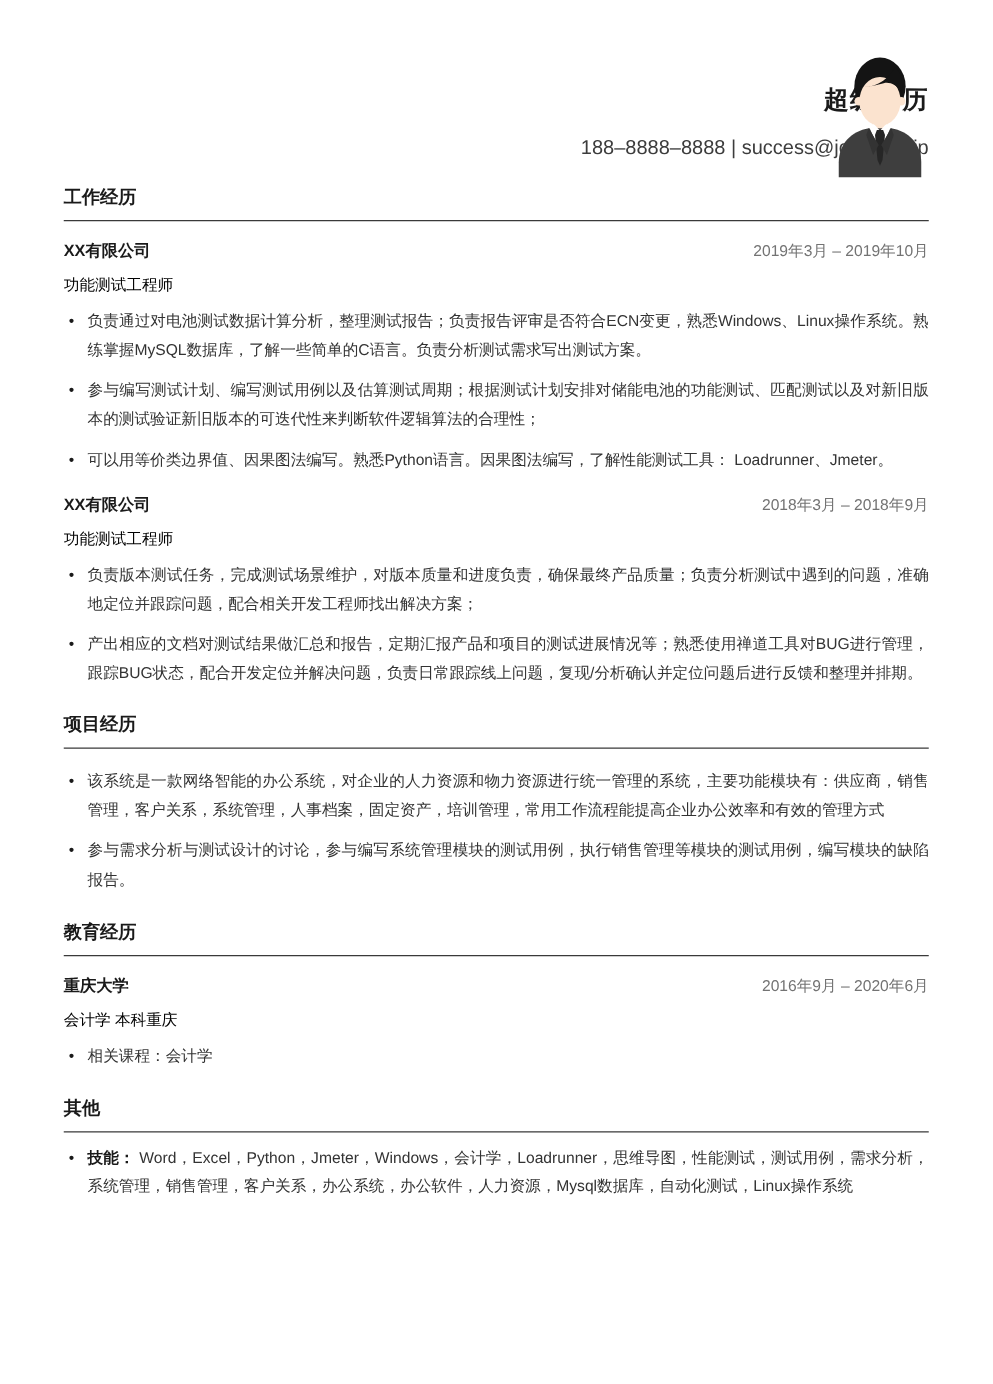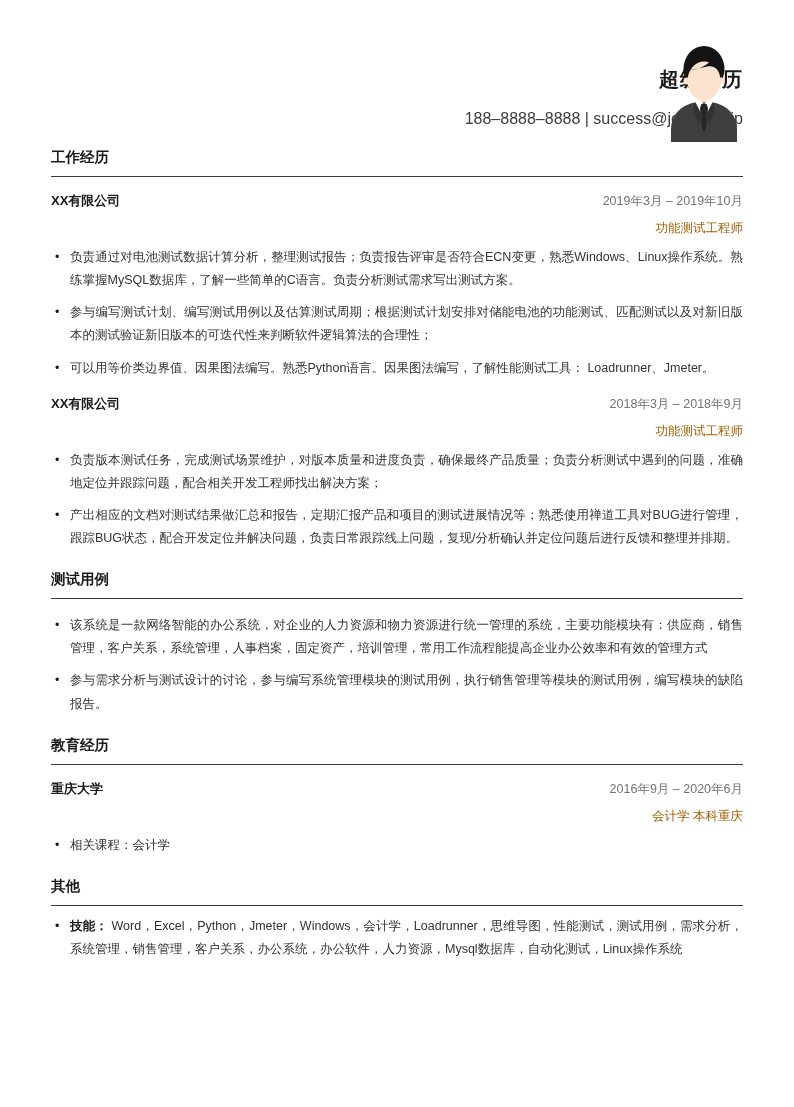--- a/index.html
+++ b/index.html
@@ -23,21 +23,21 @@
   .section { margin-top:20px; }
   .section:first-of-type { margin-top:54px; }
   .section-title {
     font-size:14.5px; font-weight:bold; color:#1a1a1a;
     padding-bottom:9px; border-bottom:1px solid #3a3a3a;
   }
   .entry { margin-top:15px; }
   .entry-row { display:flex; justify-content:space-between; align-items:baseline;gap:17px; }
   .entry-title { font-size:13px; font-weight:bold; color:#1a1a1a; }
   .entry-date { font-size:12.5px; color:#737373; }
-  .entry-sub-row { display:flex; justify-content:flex-end; font-size:12.5px; color:#a16207; margin-top:10px; }
+  .entry-sub-row { display:flex; justify-content:flex-start; font-size:12.5px; color:#000000; margin-top:10px; }
 
   ul.bullets { margin:4px 0 0 0; padding:0; list-style:none; }
   ul.bullets li {
     position:relative; padding-left:19px;
     font-size:12.5px; line-height:1.85; color:#333;
     text-align:justify; margin-top:9px;
   }
   ul.bullets li::before { content:"•"; position:absolute; left:4px; top:0; color:#1a1a1a; }
   .b-label { font-weight:bold; color:#1a1a1a; }
 </style>
@@ -78,21 +78,21 @@
         <span>功能测试工程师</span>
       </div>
       <ul class="bullets">
         <li>负责版本测试任务，完成测试场景维护，对版本质量和进度负责，确保最终产品质量；负责分析测试中遇到的问题，准确地定位并跟踪问题，配合相关开发工程师找出解决方案；</li>
         <li>产出相应的文档对测试结果做汇总和报告，定期汇报产品和项目的测试进展情况等；熟悉使用禅道工具对BUG进行管理，跟踪BUG状态，配合开发定位并解决问题，负责日常跟踪线上问题，复现/分析确认并定位问题后进行反馈和整理并排期。</li>
       </ul>
     </div>
   </div>
 
   <div class="section">
-    <div class="section-title">测试用例</div>
+    <div class="section-title">项目经历</div>
     <div class="entry">
       <ul class="bullets">
         <li>该系统是一款网络智能的办公系统，对企业的人力资源和物力资源进行统一管理的系统，主要功能模块有：供应商，销售管理，客户关系，系统管理，人事档案，固定资产，培训管理，常用工作流程能提高企业办公效率和有效的管理方式</li>
         <li>参与需求分析与测试设计的讨论，参与编写系统管理模块的测试用例，执行销售管理等模块的测试用例，编写模块的缺陷报告。</li>
       </ul>
     </div>
   </div>
 
   <div class="section">
     <div class="section-title">教育经历</div>

